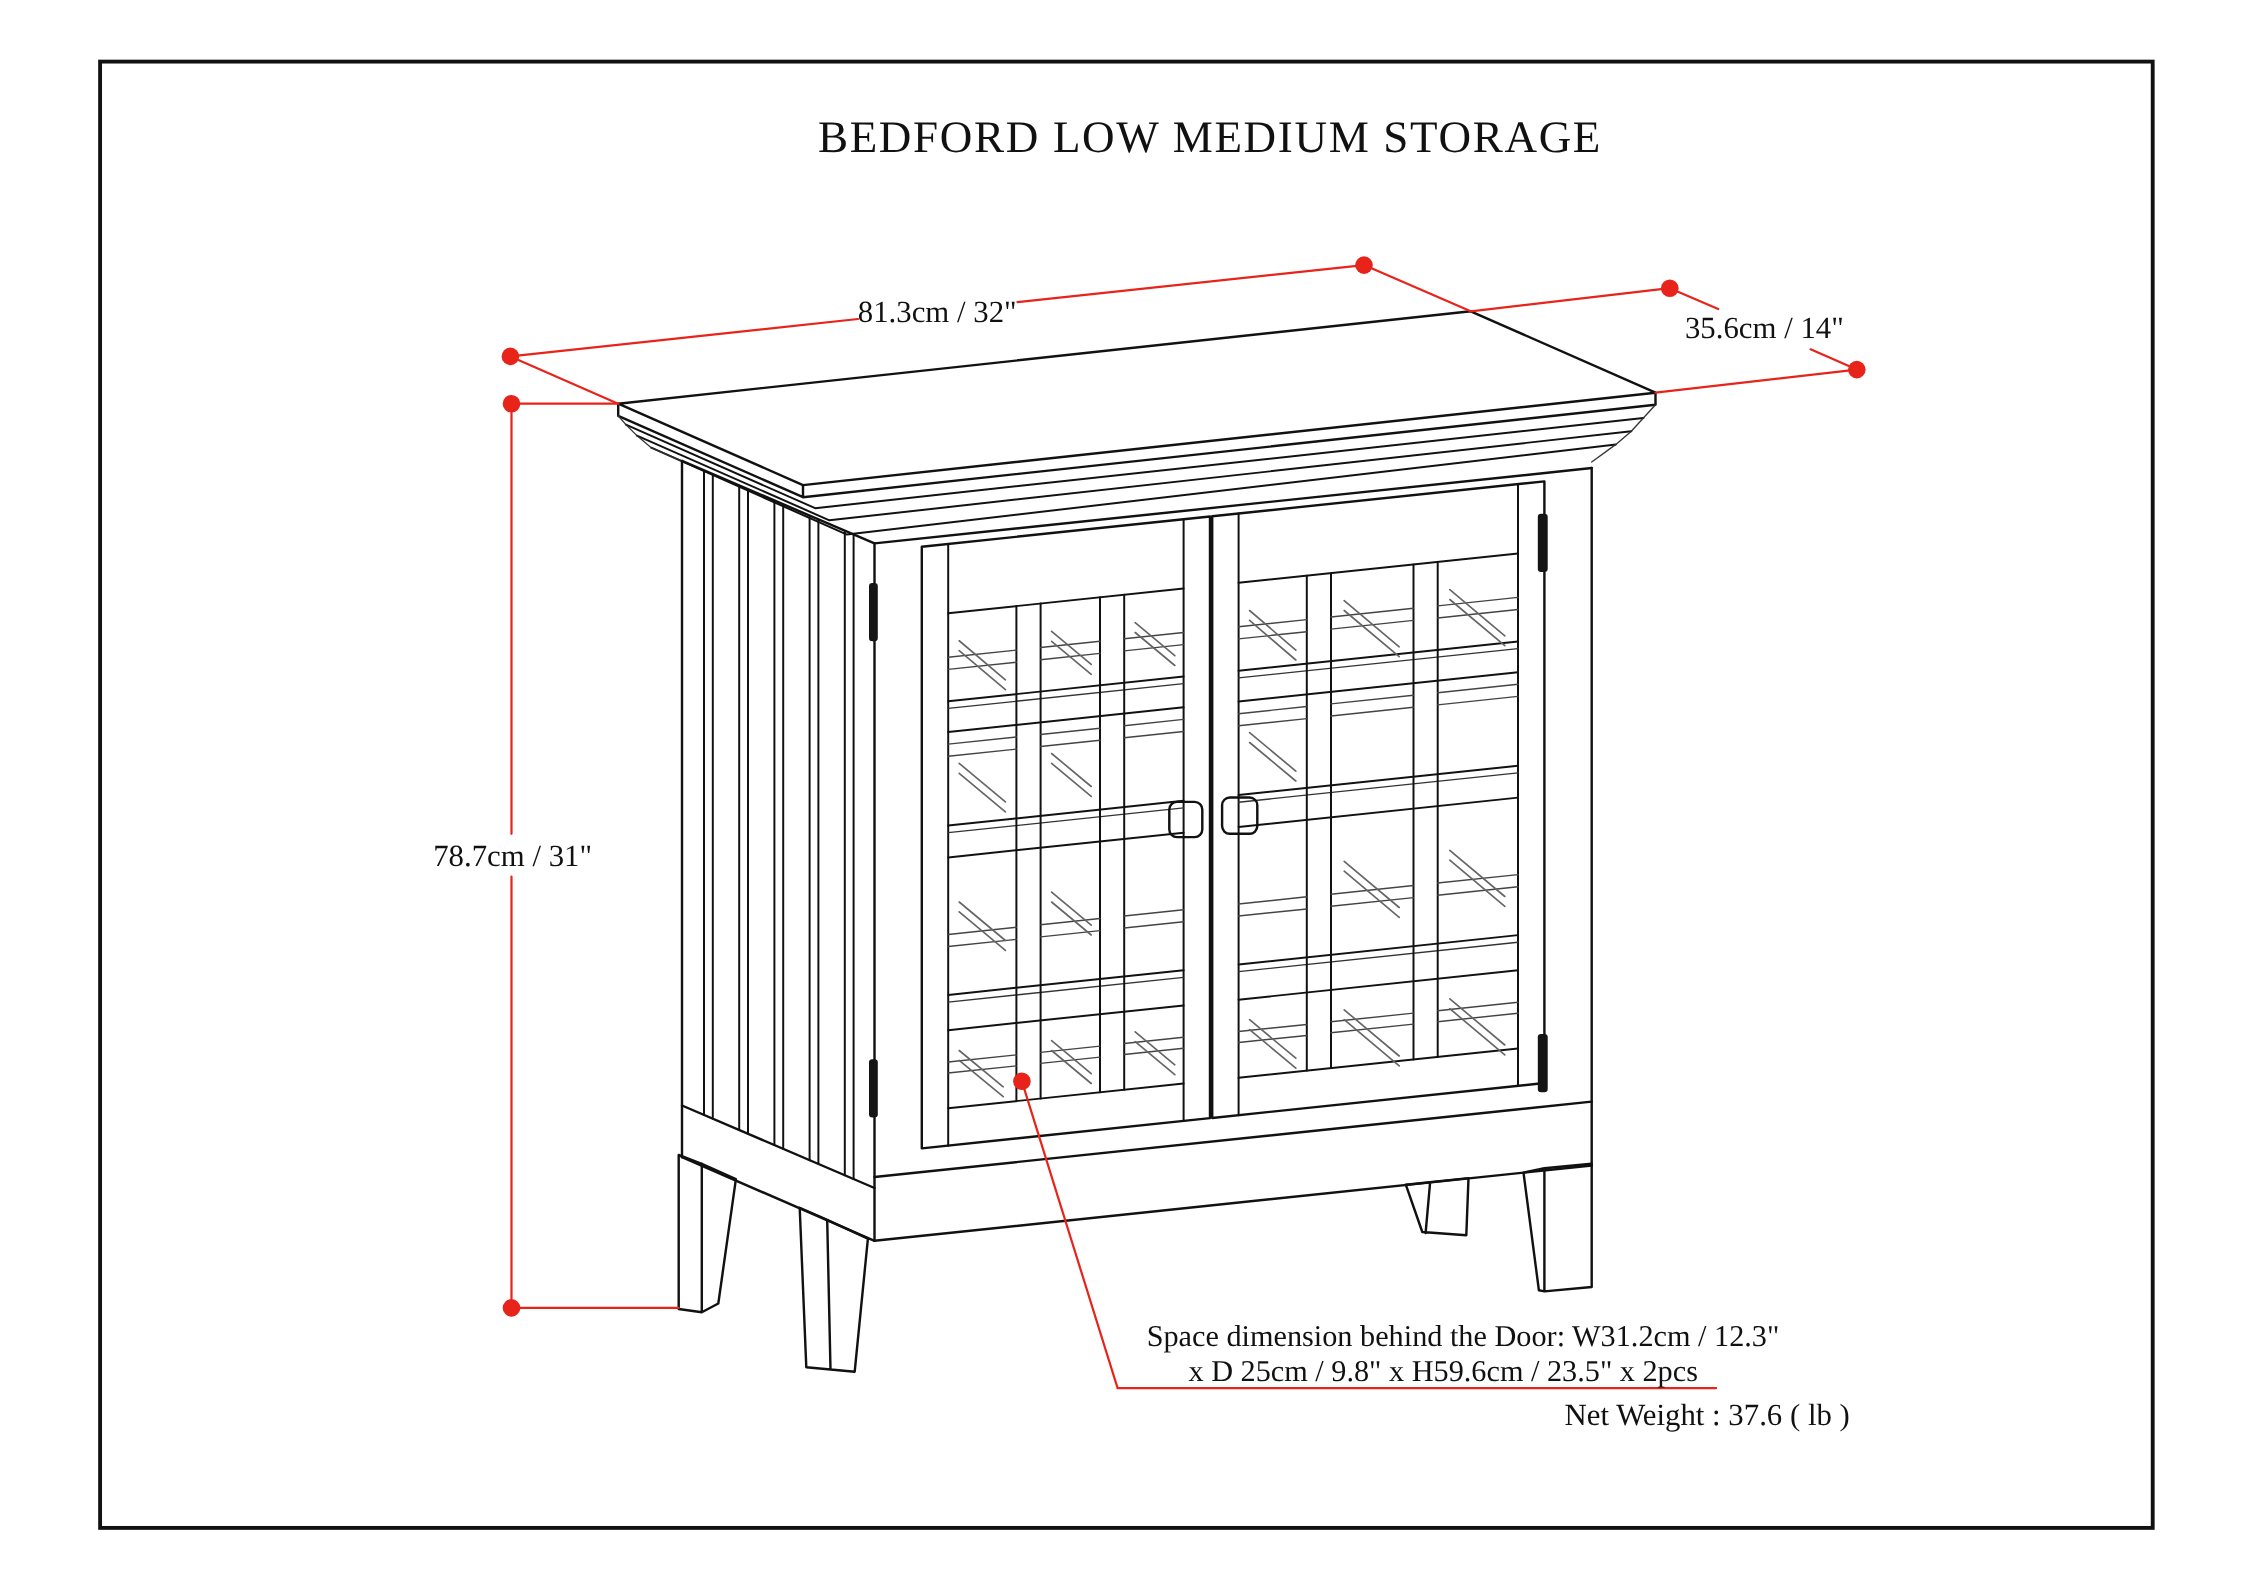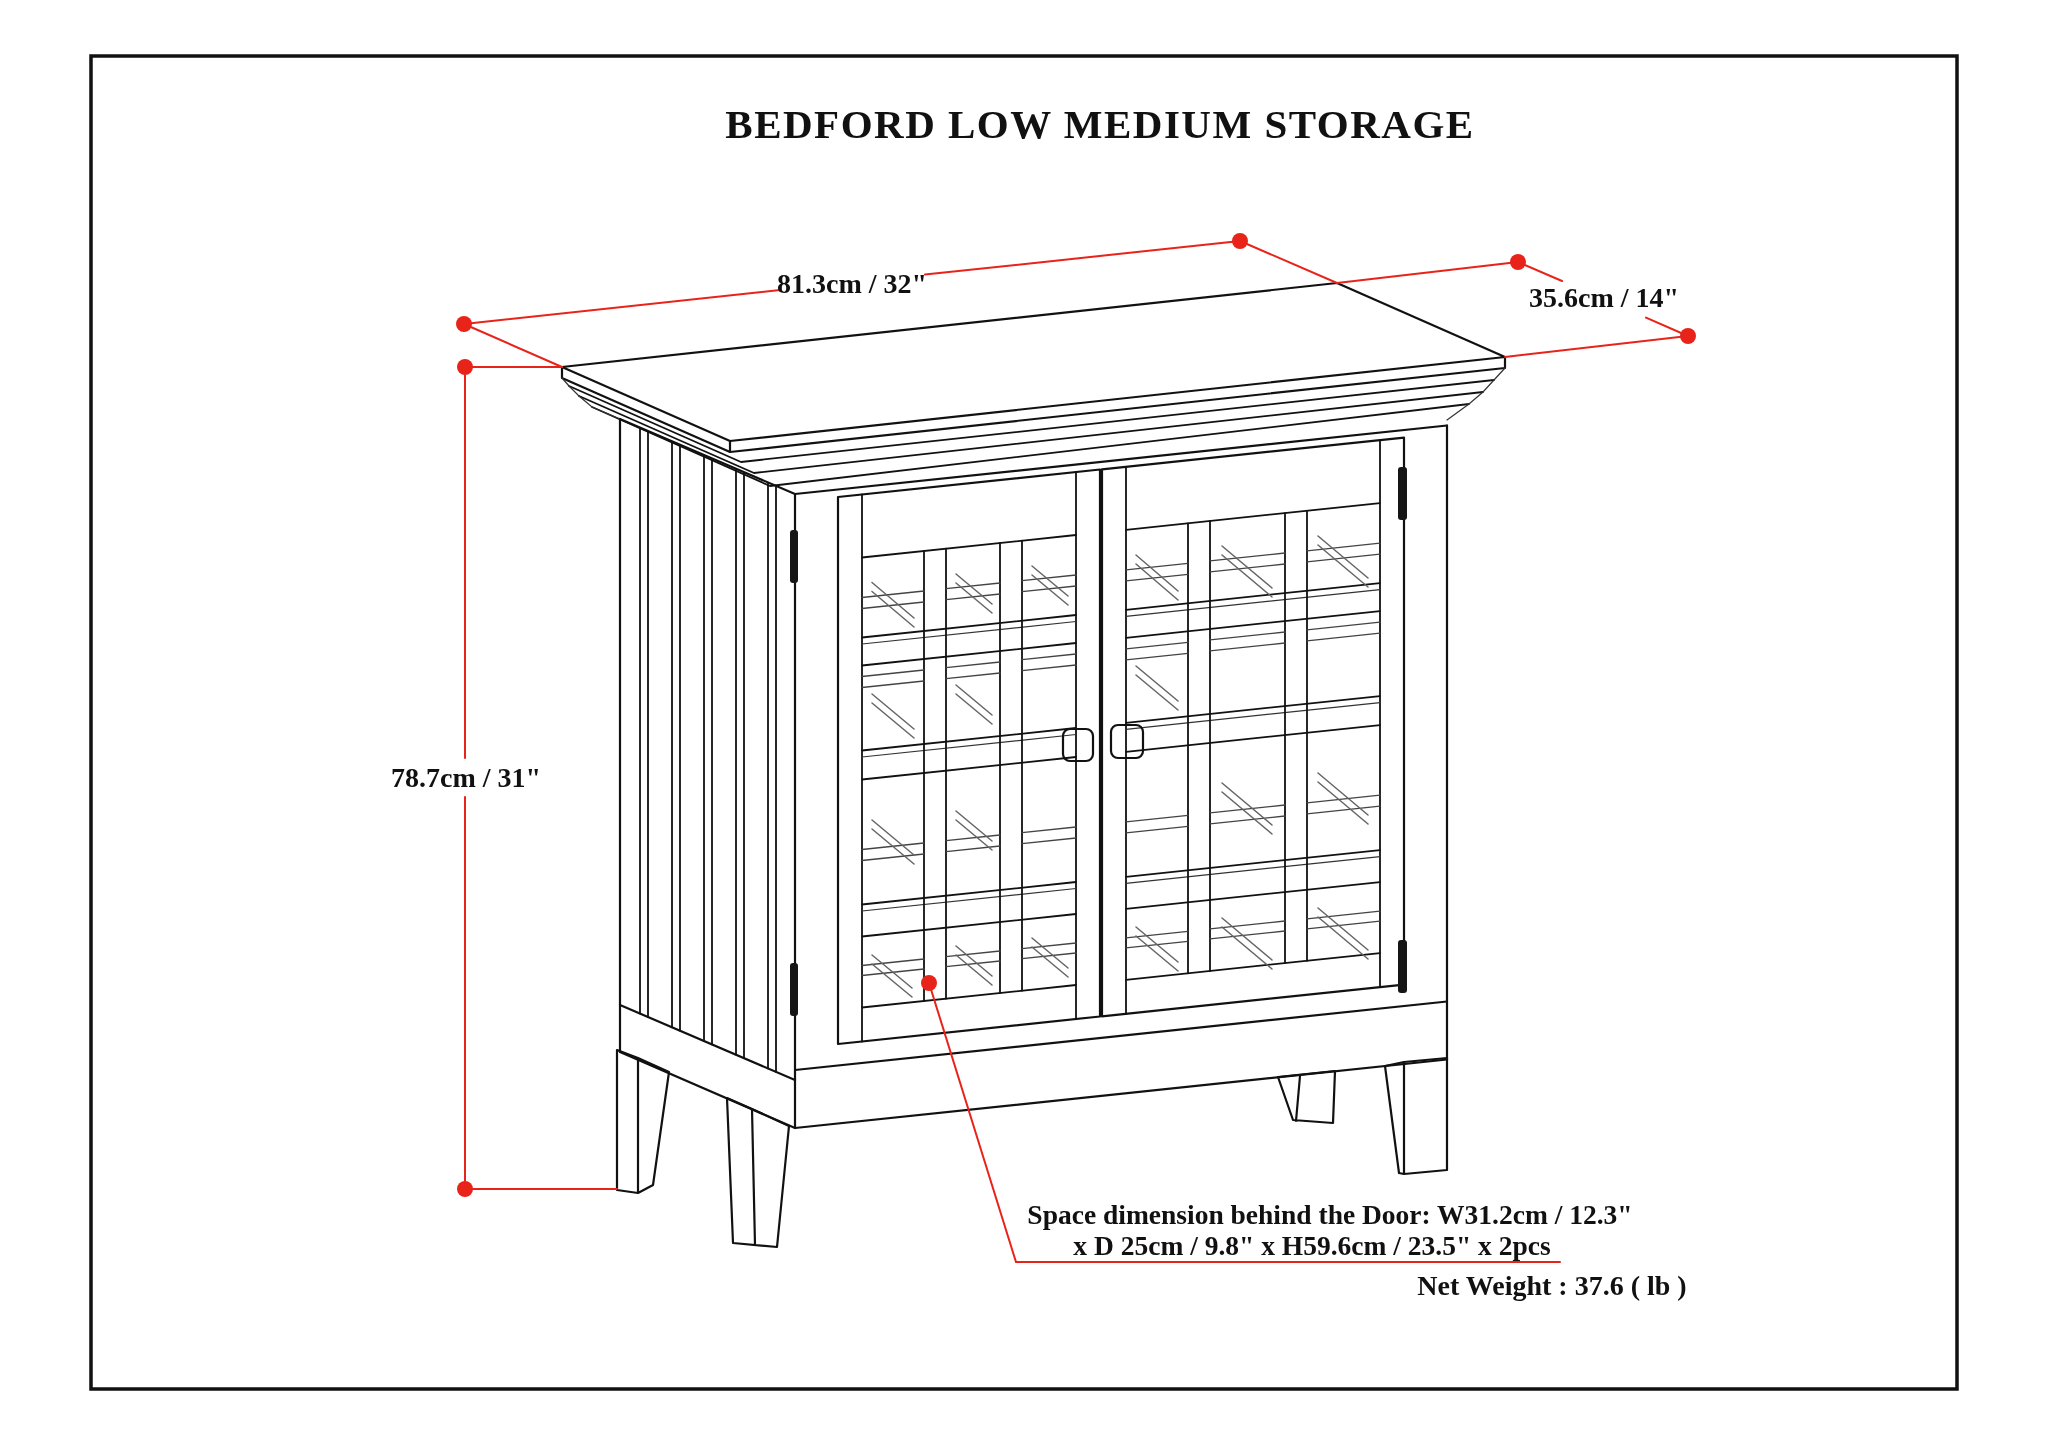--- a/index.html
+++ b/index.html
@@ -1,21 +1,21 @@
 <!DOCTYPE html>
 <html style="--red: #e8231a; --line-black: #111111; --background: #ffffff;"><head>
 <meta charset="utf-8">
 <style>
   :root{
     --red:#e8231a;
     --line-black:#111111;
     --background:#ffffff;
   }
   html,body{margin:0;padding:0;background:var(--background);}
-  .page{width:2048px;height:1448px;position:relative;background:var(--background);font-weight:bold;}
+  .page{width:2048px;height:1448px;position:relative;background:var(--background);}
   svg{display:block;}
   svg text{font-family:"Liberation Serif", serif; fill:#111;}
   .ln{fill:none;stroke:var(--line-black);stroke-width:2.2;stroke-linecap:round;stroke-linejoin:round;}
   .ln-med{fill:none;stroke:var(--line-black);stroke-width:1.8;stroke-linecap:round;stroke-linejoin:round;}
   .ln-thin{fill:none;stroke:#333;stroke-width:1.2;stroke-linecap:round;}
   .ln-shelf{fill:none;stroke:#444;stroke-width:1.3;stroke-linecap:round;}
   .ln-hatch{fill:none;stroke:#666;stroke-width:1.5;stroke-linecap:round;}
   .white{fill:#ffffff;}
   .red-ln{fill:none;stroke:var(--red);stroke-width:2;stroke-linecap:round;}
   .red-dot{fill:var(--red);stroke:none;}

